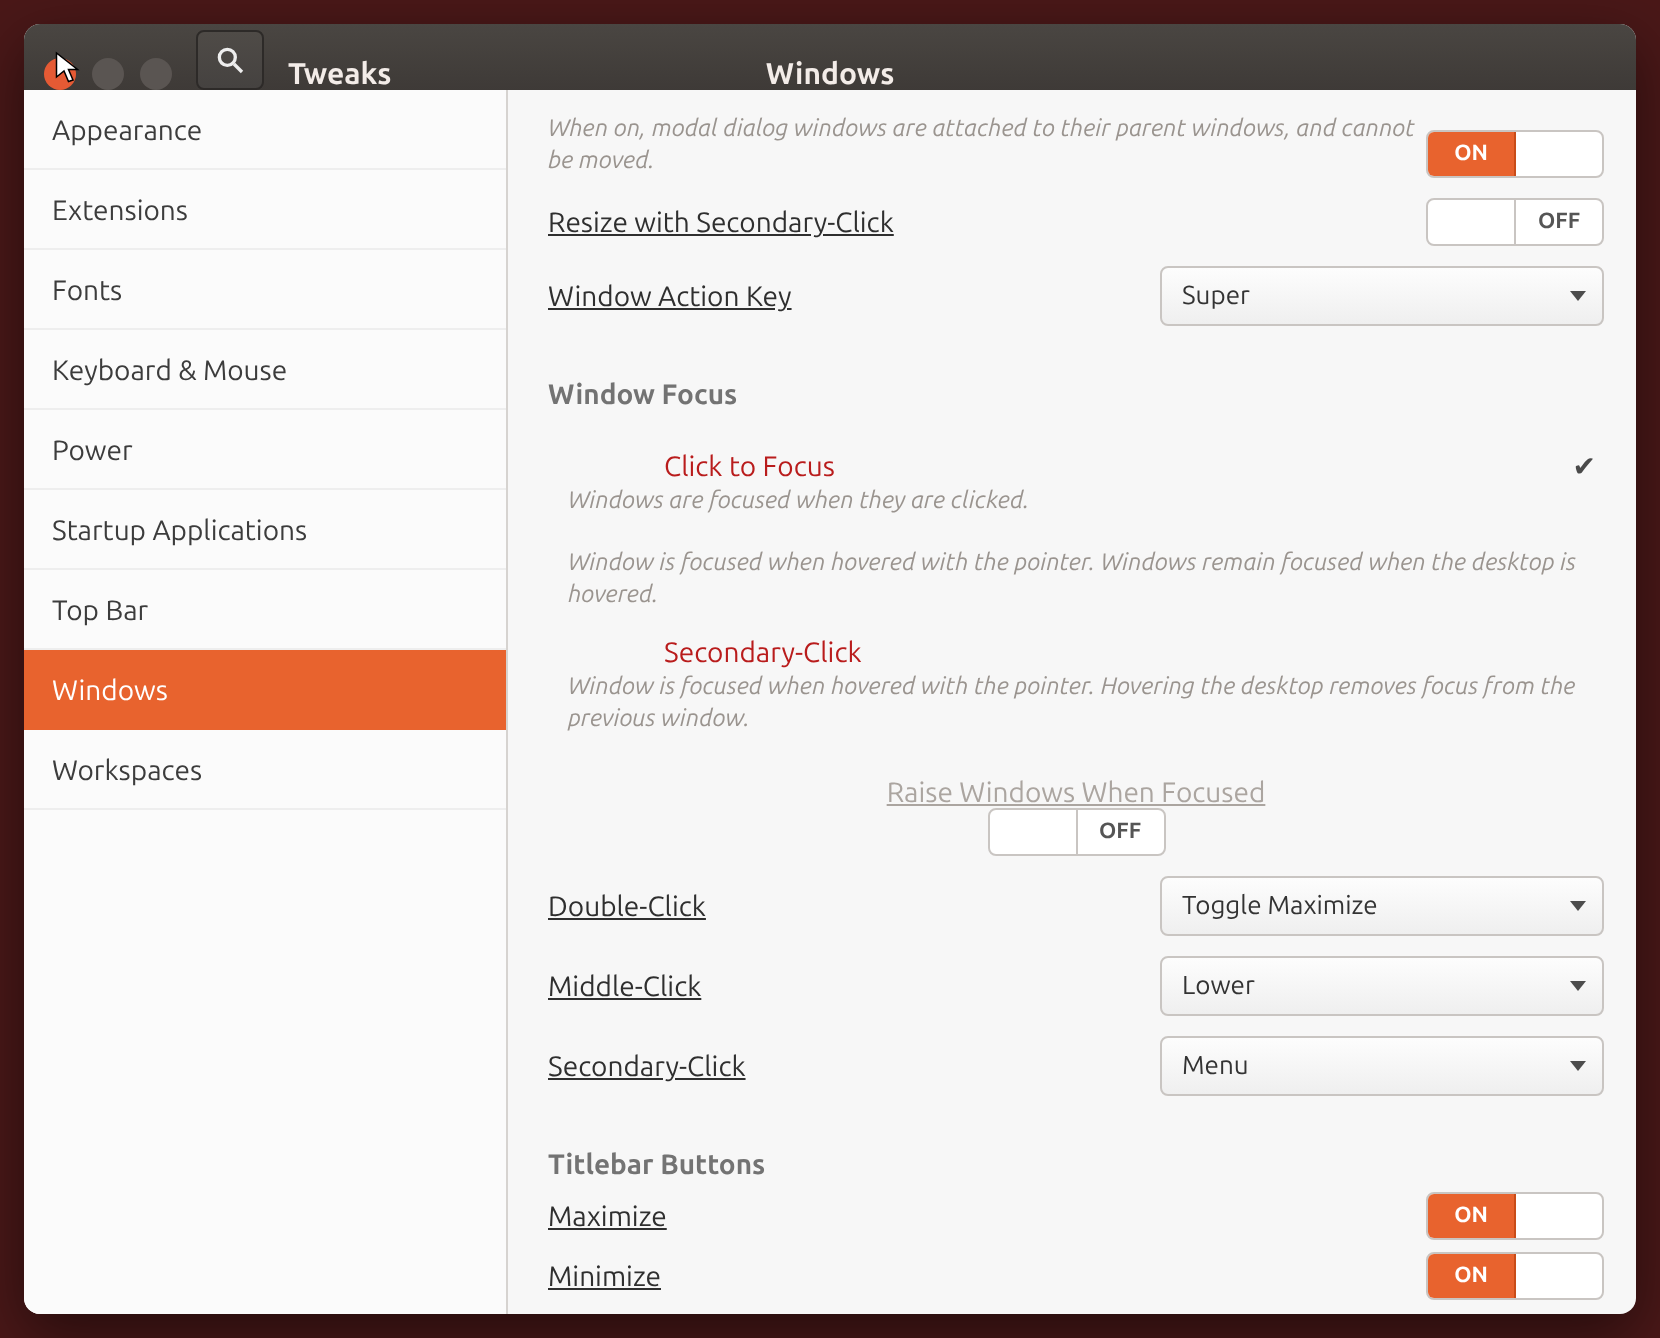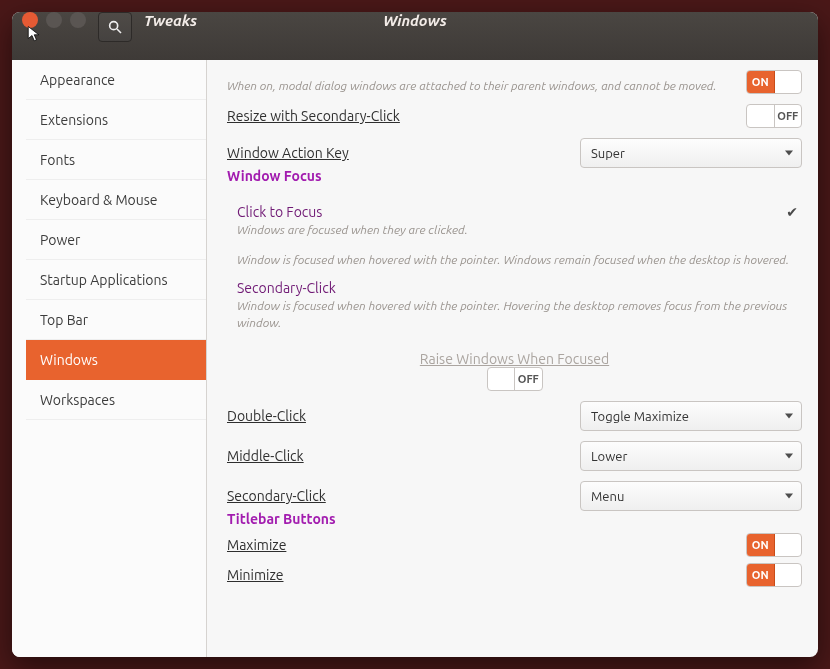--- a/index.html
+++ b/index.html
@@ -4,56 +4,56 @@
 <style>
   * { box-sizing: border-box; margin: 0; padding: 0; }
   html, body { width: 830px; height: 669px; font-family: "Ubuntu", "Liberation Sans", sans-serif; background: #4a1818; overflow: hidden; }
   .window {
     position: absolute; left: 12px; top: 12px; width: 806px; height: 645px;
     background: #f7f7f7; border-radius: 8px; overflow: hidden;
     box-shadow: 0 10px 30px rgba(0,0,0,.5);
     display: flex; flex-direction: column;
   }
   .titlebar {
-    height: 48px; background: linear-gradient(#4a4642,#3e3a37);
-    display: flex; align-items: flex-start; color: #eadfda; position: relative; font-style: italic;
+    height: 33px; background: linear-gradient(#4a4642,#3e3a37);
+    display: flex; align-items: flex-end; color: #eadfda; position: relative;
   }
   .win-controls { display: flex; gap: 8px; padding-left: 10px; align-items: center; }
   .wc { width: 16px; height: 16px; border-radius: 50%; background: #5a5552; display: inline-block; }
   .wc.close { background: #e55a34; }
   .wc.min, .wc.max { background: #5a5552; }
   .search-btn {
     width: 34px; height: 30px; margin-left: 12px; border-radius: 4px;
     background: linear-gradient(#4f4b47,#454240); border: 1px solid #2d2a28;
     display: flex; align-items: center; justify-content: center; color: #eee;
   }
   .search-btn svg { width: 16px; height: 16px; }
   .app-title { margin-left: 12px; font-size: 15px; font-weight: 600; color: #f3ece8; }
   .panel-title { position: absolute; left: 50%; transform: translateX(-50%); font-size: 15px; font-weight: 600; color: #f3ece8; }
   .body { flex: 1; display: flex; min-height: 0; }
   .sidebar {
-    width: 195px; background: #fbfbfb; border-right: 1px solid #d6d3d0;
-    display: flex; flex-direction: column; padding-left: 14px;
+    width: 242px; background: #fbfbfb; border-right: 1px solid #d6d3d0;
+    display: flex; flex-direction: column;
   }
   .sidebar-item {
     height: 40px; display: flex; align-items: center; padding: 0 14px;
     font-size: 14px; color: #3c3c3c; border-bottom: 1px solid #eee; cursor: pointer;
   }
   .sidebar-item.selected { background: #e8632e; color: #fff; border-bottom-color: #e8632e; }
   .main {
     flex: 1; overflow: auto; padding: 10px 16px 20px 20px; color: #333;
   }
   .row { display: flex; align-items: center; justify-content: space-between; margin-top: 10px; }
   .row-label { font-size: 14px; color: #2f2f2f; text-decoration: underline; }
   .subtext { font-size: 12px; color: #9a948f; font-style: italic; margin-top: 2px; line-height: 1.35; }
-  .section-title { font-size: 14px; font-weight: 700; color: #a21caf; }
+  .section-title { font-size: 14px; font-weight: 700; color: #737373; margin-top: 26px; }
   .dimmed { color: #aba5a0; }
 
   .toggle {
-    width: 56px; height: 24px; border: 1px solid #c9c5c2; border-radius: 4px;
+    width: 89px; height: 24px; border: 1px solid #c9c5c2; border-radius: 4px;
     position: relative; background: #fff; display:flex; align-items:center;
     font-size: 11px; font-weight: 700; cursor: pointer; overflow: hidden;
   }
   .toggle .half { flex:1; display:flex; align-items:center; justify-content:center; height:100%; }
   .toggle.on .half.on { background:#e8632e; color:#fff; border: 0px solid #c94c18; border-right-width:1px;}
   .toggle.on .half.off { color: transparent; }
   .toggle.off .half.off { color:#555; border-left:1px solid #c9c5c2; }
   .toggle.off .half.on { color: transparent; }
 
   .combo {
@@ -61,21 +61,21 @@
     background: linear-gradient(#fdfdfd,#efefef); display:flex; align-items:center;
     padding: 0 44px 0 10px; position: relative; font-size: 13px; color:#333; cursor:pointer;
   }
   .combo .caret {
     position: absolute; right: 8px; top: 50%; transform: translateY(-50%);
     width:0; height:0; border-left:4px solid transparent; border-right:4px solid transparent; border-top:5px solid #4d4d4d;
   }
 
   .focus-block { margin-top: 14px; }
   .focus-item { padding: 6px 0 6px 10px; position:relative; }
-  .focus-item .t { font-size: 14px; color:#701a75; }
+  .focus-item .t { font-size: 14px; color:#b91c1c;margin-left:48px; }
   .check { position:absolute; right:4px; top:6px; font-size:14px; color:#4a4a4a; }
 
   .cursor {
     position: absolute; left: 26px; top: 25px; width: 18px; height: 18px; pointer-events:none;
   }
 </style>
 </head>
 <body>
 
 <div class="window">

